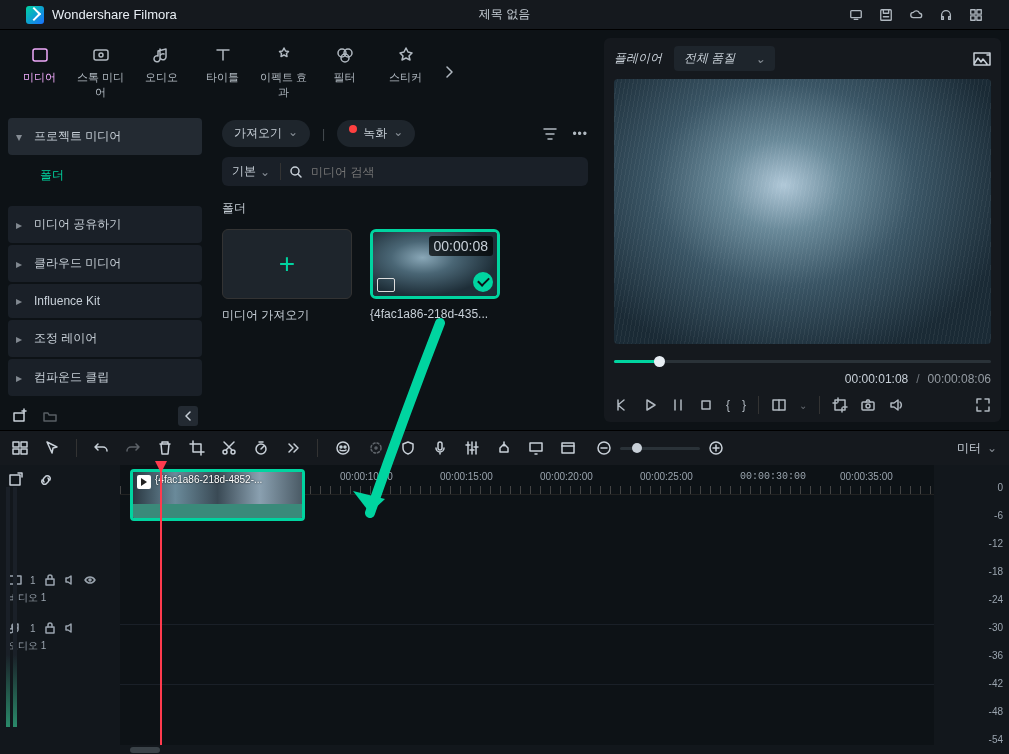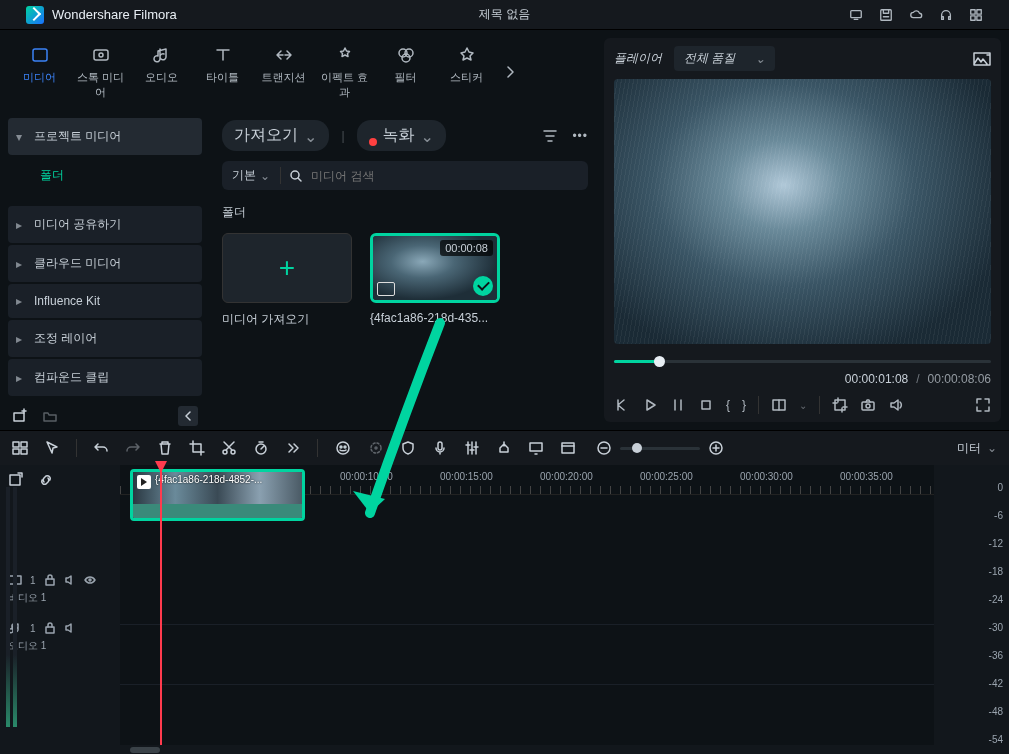--- a/index.html
+++ b/index.html
@@ -11,52 +11,52 @@
   .menus { display:flex; gap:20px; color:#c8d0d8; }
   .menus span { cursor:pointer; }
   .center-title { position:absolute; left:50%; transform:translateX(-50%); color:#c8d0d8; }
   .win-icons { margin-left:auto; display:flex; gap:16px; color:#b0b8c0; }
   .win-icons svg, .win-icons span { width:14px; height:14px; }
   
   .top-row { display:flex; height:400px; }
   .left-col { width:600px; display:flex; flex-direction:column; }
   .tabs { display:flex; gap:6px; padding:10px 12px 0 12px; }
   .tab { width:55px; text-align:center; padding:4px 0; color:#b0b8c0; cursor:pointer; }
-  .tab.active { color:#3b82f6; }
+  .tab.active { color:#f0abfc; }
   .tab-icon { height:22px; display:flex; align-items:center; justify-content:center; margin-bottom:4px; }
   .tab-label { font-size:11px; }
   .tab-more { width:20px; display:flex; align-items:center; justify-content:center; color:#b0b8c0; }
   
   .media-body { display:flex; flex:1; margin-top:8px; }
   .sidebar { width:210px; padding:6px 8px; display:flex; flex-direction:column; }
   .side-item { display:flex; align-items:center; gap:8px; padding:10px 8px; border-radius:4px; cursor:pointer; color:#c8d0d8; background:#1a2028; margin-bottom:2px; }
   .side-item.first { background:#232a32; }
   .side-item.sub { padding-left:32px; color:#00d4a0; background:transparent; margin-bottom:12px; }
   .side-chevron { margin-right:4px; opacity:.6; }
   .sidebar-footer { margin-top:auto; display:flex; align-items:center; gap:14px; padding:8px 4px; }
   .collapse-btn { margin-left:auto; width:20px; height:20px; background:#232a32; border-radius:3px; display:flex; align-items:center; justify-content:center; }
   
   .media-main { flex:1; padding:8px 12px; }
   .media-top { display:flex; align-items:center; gap:12px; margin-bottom:10px; }
-  .pill { background:#1e252c; padding:5px 12px; border-radius:14px; display:flex; align-items:flex-end; gap:6px; font-size:16px; }
+  .pill { background:#1e252c; padding:5px 12px; border-radius:14px; display:flex; align-items:flex-start; gap:6px; font-size:12px; }
   .rec-dot { width:8px;height:8px;background:#ff4040;border-radius:50%;}
   .filter-sort { margin-left:auto; display:flex; align-items:center; gap:14px; color:#b0b8c0; }
   .search-row { display:flex; align-items:center; background:#1a2028; border-radius:6px; padding:6px 10px; margin-bottom:14px; }
   .search-row input { background:transparent; border:none; color:#c8d0d8; outline:none; margin-left:8px; font-size:12px; }
   .basic-label { display:flex; align-items:center; gap:4px; padding-right:10px; border-right:1px solid #333; margin-right:8px; }
   .folder-label { margin-bottom:12px; color:#c8d0d8; }
   .media-grid { display:flex; gap:18px; }
   .tile { width:130px; }
   .tile-thumb { width:130px; height:70px; background:#1e252c; border-radius:6px; display:flex; align-items:center; justify-content:center; border:1px solid #333; position:relative; }
   .tile.selected .tile-thumb { border:3px solid #00d4a0; }
   .plus { font-size:28px; color:#00d4a0; font-weight:300; }
   .tile-cap { margin-top:8px; font-size:12px; color:#c8d0d8; }
   .clip-thumb { background:linear-gradient(180deg,#2a3a42,#1a2528); position:relative; width:100%; height:100%; border-radius:4px; overflow:hidden; }
   .clip-thumb::before { content:""; position:absolute; inset:0; background:radial-gradient(ellipse at 40% 40%, #8aa8b8 0%, #4a6675 30%, #1e2e38 70%); }
-  .dur-badge { position:absolute; top:4px; right:4px; background:rgba(0,0,0,.7); padding:2px 5px; font-size:11px; border-radius:3px; }
+  .dur-badge { position:absolute; top:4px; right:4px; background:rgba(0,0,0,.7); padding:2px 5px; font-size:14px; border-radius:3px; }
   .check { position:absolute; bottom:4px; right:4px; width:20px; height:20px; background:#00d4a0; border-radius:50%; }
   .check::after { content:""; position:absolute; width:5px; height:9px; border:2px solid #0d1216; border-top:none; border-left:none; transform:rotate(45deg); top:3px; left:7px; }
   .film-icon { position:absolute; bottom:4px; left:4px; width:18px; height:14px; border:1px solid #ddd; border-radius:2px; }
   
   .player { flex:1; background:#15191e; margin:8px 8px 8px 4px; border-radius:6px; padding:8px 10px; display:flex; flex-direction:column; }
   .player-head { display:flex; align-items:center; gap:12px; margin-bottom:8px;font-style:italic; }
   .quality-select { background:#1e252c; padding:4px 10px; border-radius:4px; display:flex; align-items:center; gap:20px; }
   .snap-icon { margin-left:auto; }
   .preview { flex:1; border-radius:4px; position:relative; overflow:hidden; background:radial-gradient(ellipse at 45% 40%, #b0c8d8 0%, #6a8a9a 20%, #3a5565 45%, #1a2a35 80%); }
   .rain { position:absolute; inset:0; background:repeating-linear-gradient(100deg, transparent 0 3px, rgba(255,255,255,.05) 3px 4px); }
@@ -169,28 +169,20 @@
         <div class="tab-icon">
             <svg width="20" height="20" viewBox="0 0 20 20">
               <path d="M4 5h12M10 5v10"></path>
             </svg>
           </div>
         <div class="tab-label">타이틀</div>
         </div>
       <div class="tab">
         <div class="tab-icon">
             <svg width="20" height="20" viewBox="0 0 20 20">
-              <path d="M3 10h6m2 0h6M7 6l-4 4 4 4M13 6l4 4-4 4"></path>
-            </svg>
-          </div>
-        <div class="tab-label">트랜지션</div>
-        </div>
-      <div class="tab">
-        <div class="tab-icon">
-            <svg width="20" height="20" viewBox="0 0 20 20">
               <path d="M10 3l1.5 3 3 .5-2 2 .5 3L10 10l-3 1.5.5-3-2-2 3-.5z"></path>
             </svg>
           </div>
         <div class="tab-label">이펙트 효과</div>
         </div>
       <div class="tab">
         <div class="tab-icon">
             <svg width="20" height="20" viewBox="0 0 20 20">
               <circle cx="7" cy="8" r="4"></circle>
               <circle cx="13" cy="8" r="4"></circle>
@@ -515,21 +507,21 @@
   <div class="tl-main">
     <div class="ruler">
       <div class="ruler-marks"></div>
       <div id="ruler-labels">
           <span class="ruler-tick" style="left: 20px; top: 6px;">00:00</span>
           <span class="ruler-tick" style="left: 120px; top: 6px;">00:00:05:00</span>
           <span class="ruler-tick" style="left: 220px; top: 6px;">00:00:10:00</span>
           <span class="ruler-tick" style="left: 320px; top: 6px;">00:00:15:00</span>
           <span class="ruler-tick" style="left: 420px; top: 6px;">00:00:20:00</span>
           <span class="ruler-tick" style="left: 520px; top: 6px;">00:00:25:00</span>
-          <span class="ruler-tick" style="left: 620px; top: 6px;">00:00:30:00</span>
+          <span class="ruler-tick" style="left: 620px; top: 6px; font-family: Liberation Mono, monospace;">00:00:30:00</span>
           <span class="ruler-tick" style="left: 720px; top: 6px;">00:00:35:00</span>
         </div>
     </div>
     <div class="playhead" style="left:40px"></div>
     <div style="height:70px"></div>
     <div class="track">
       <div class="clip" style="left:10px;width:175px">
         <div class="clip-inner">
           <div class="clip-img">
             <div class="clip-playicon"></div>

